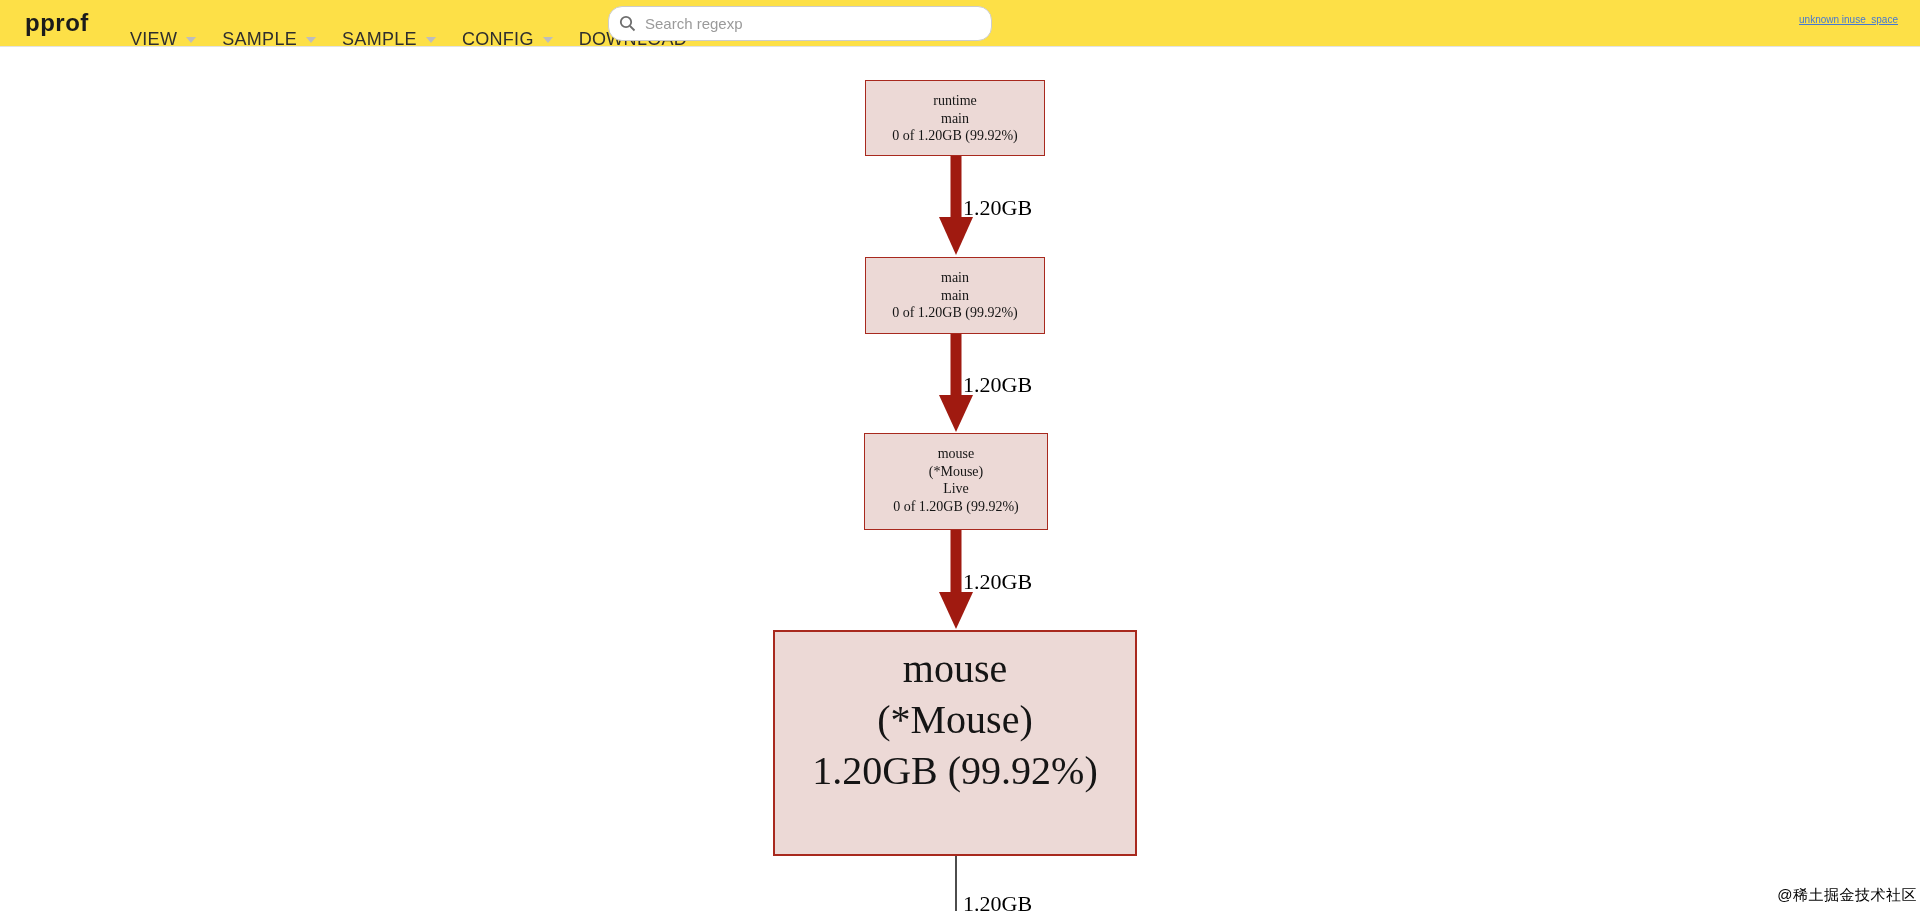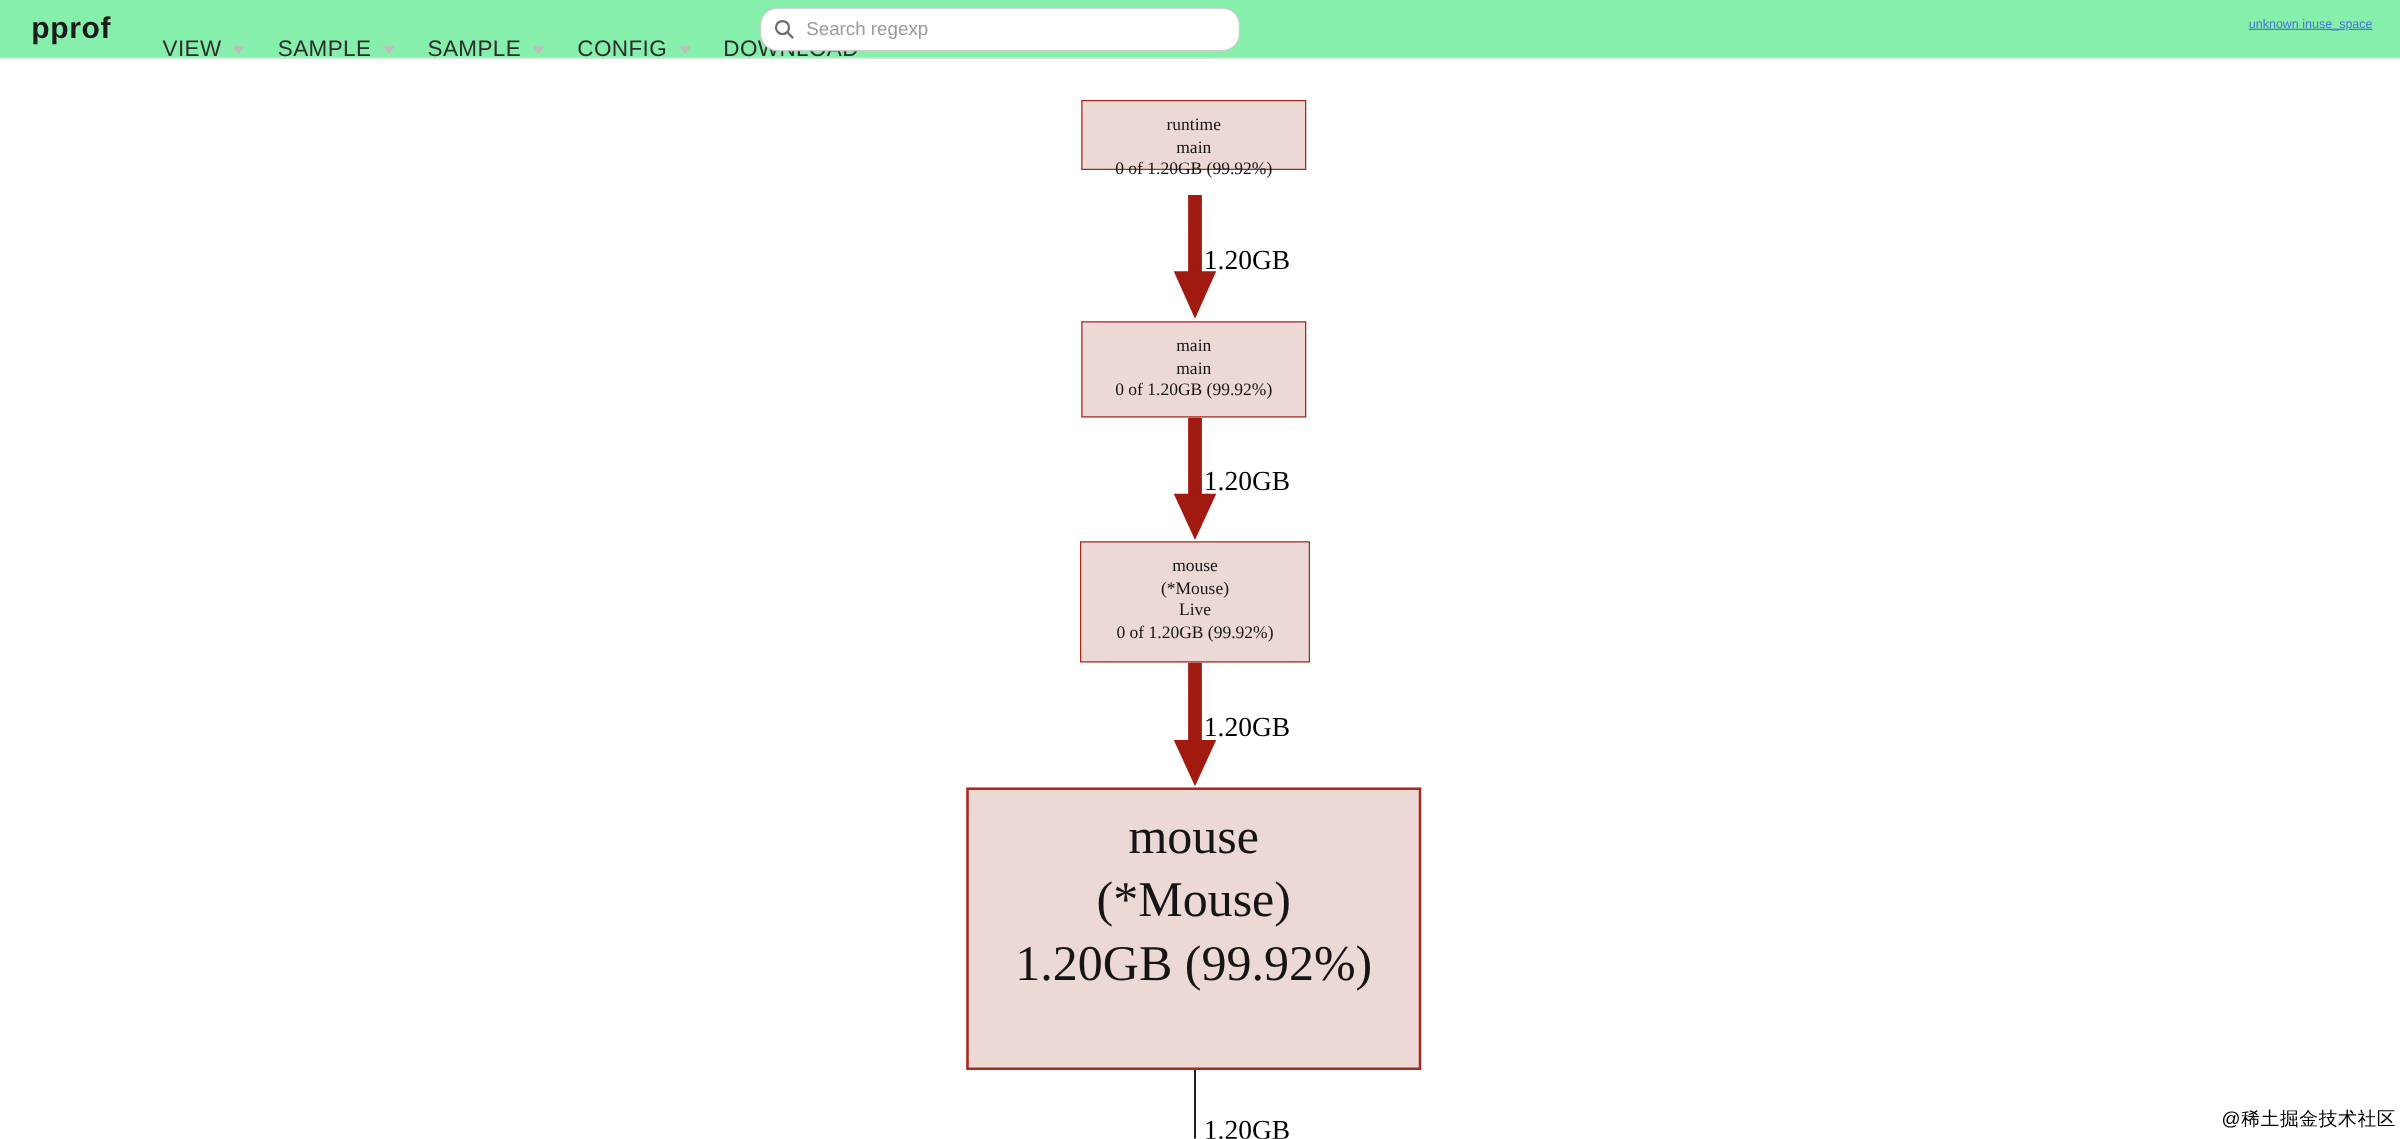--- a/index.html
+++ b/index.html
@@ -2,21 +2,21 @@
 <html><head>
 <meta charset="utf-8">
 <style>
   * { margin:0; padding:0; box-sizing:border-box; }
   html,body { width:1920px; height:911px; overflow:hidden; background:#ffffff;
               font-family:"Liberation Sans", sans-serif; }
   .page { position:relative; width:1920px; height:911px; }
 
   
   .header { position:absolute; top:0; left:0; width:1920px; height:47px;
-            background:#86efac; border-bottom:1px solid #e3e3e3; z-index:5; }
+            background:#fde047; border-bottom:1px solid #e3e3e3; z-index:5; }
   .logo { position:absolute; left:25px; top:9px; font-size:24px; font-weight:bold;
           color:#1b1b1b; letter-spacing:0.5px; }
   .nav { position:absolute; left:130px; top:0; height:47px; display:flex; align-items:center; }
   .menu-item { display:flex; align-items:center; margin-right:26px; font-size:18px;
                color:#2e2e2e; cursor:pointer; white-space:nowrap; letter-spacing:0.3px;margin-top:32px; }
   .caret { width:0; height:0; margin-left:9px; border-left:5px solid transparent;
            border-right:5px solid transparent; border-top:6px solid #bdbdbd; }
   .search-box { position:absolute; left:608px; top:6px; width:384px; height:35px;
                 background:#ffffff; border:1px solid #cccccc; border-radius:14px;
                 display:flex; align-items:center; }
@@ -27,21 +27,21 @@
   .profile-link { position:absolute; right:22px; top:14px; font-size:10px;
                   color:#4678d2; text-decoration:underline; cursor:pointer; }
 
   
   .graph-layer { position:absolute; left:0; top:0; width:1920px; height:911px; }
   svg.edges { position:absolute; left:0; top:0; pointer-events:none; }
   .gnode { position:absolute; background:#ecd9d6; border:1.5px solid #a8291e;
            text-align:center; font-family:"Liberation Serif", serif; color:#151515;
            cursor:pointer; }
   .gnode.small { font-size:14px; line-height:17.5px; }
-  .n1 { left:865px; top:80px;  width:180px; height:56px; padding-top:11px; }
+  .n1 { left:865px; top:80px;  width:180px; height:76px; padding-top:11px; }
   .n2 { left:865px; top:257px; width:180px; height:77px; padding-top:11px; }
   .n3 { left:864px; top:433px; width:184px; height:97px; padding-top:11px; }
   .n4 { left:773px; top:630px; width:364px; height:226px; border-width:2px;
         font-size:40px; line-height:51px; padding-top:11px; }
   .elabel { position:absolute; left:963px; font-family:"Liberation Serif", serif;
             font-size:22px; line-height:1; color:#000; white-space:nowrap; }
   .el1 { top:197px; } .el2 { top:374px; } .el3 { top:571px; } .el4 { top:893px; }
 
   
   .watermark { position:absolute; right:3px; bottom:6px; font-size:15px;

